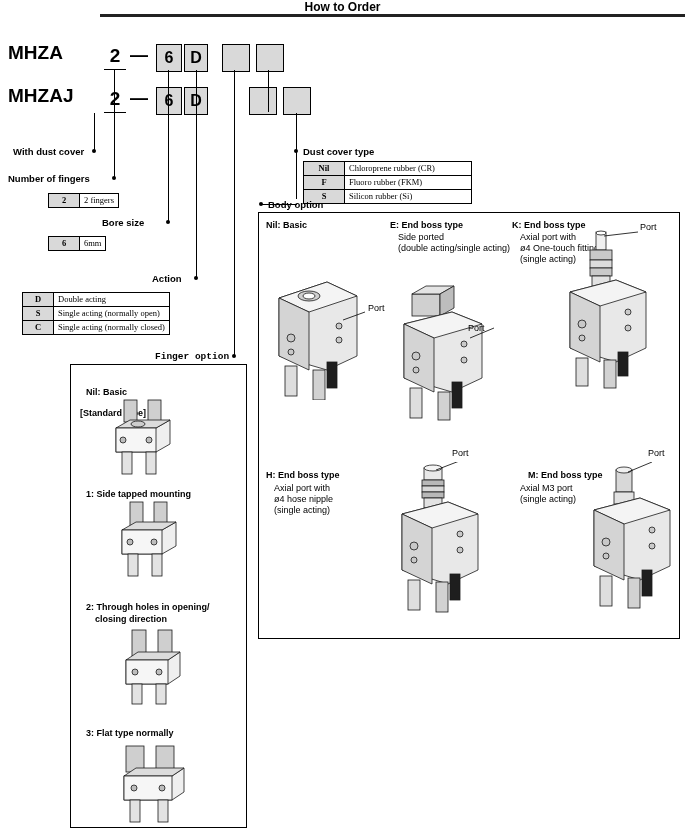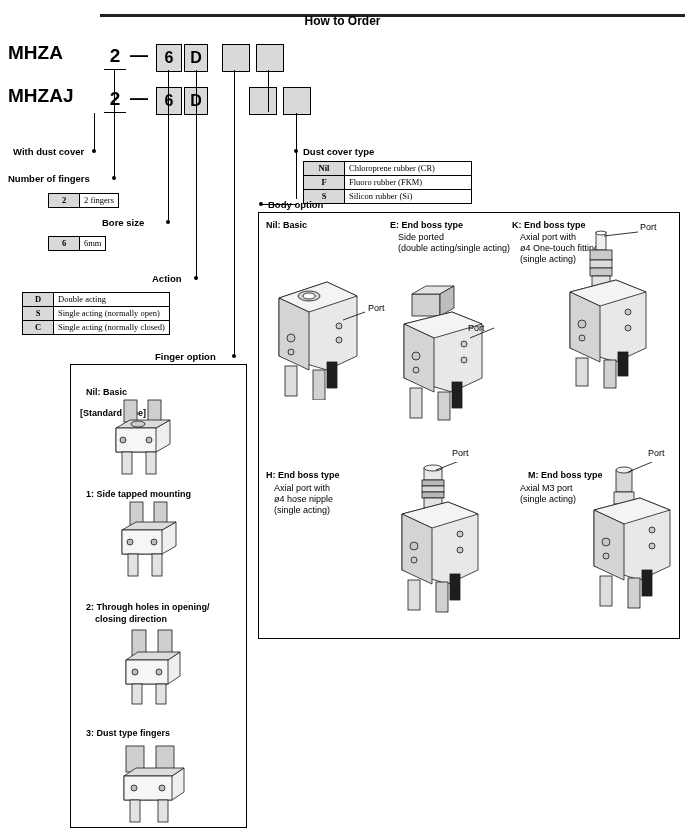--- a/index.html
+++ b/index.html
@@ -8,21 +8,21 @@
     background:#ffffff;
     font-family:"Liberation Sans", sans-serif;
     font-size:9px;color:#000;
     overflow:hidden;
   }
   .abs{position:absolute;}
 
   
   #header-bar{left:0;top:0;width:685px;height:18px;}
   #header-bar .rule{position:absolute;left:100px;top:14px;width:585px;height:3px;background:#222;}
-  #header-title{position:absolute;left:0;top:14px;width:685px;text-align:center;font-size:12px;font-weight:bold;}
+  #header-title{position:absolute;left:0;top:0;width:685px;text-align:center;font-size:12px;font-weight:bold;}
 
   
   .model-name{font-size:19px;font-weight:bold;letter-spacing:0px;}
   .code-box{
     border:1.5px solid #000;background:#d9d9d9;
     display:flex;align-items:center;justify-content:center;
     font-size:16px;font-weight:bold;
   }
   .code-box.empty{background:#d9d9d9;}
   .code-underline{border-bottom:1.5px solid #000;}
@@ -130,21 +130,21 @@
   </tr>
   <tr>
     <td class="key">C</td>
     <td>Single acting (normally closed)</td>
   </tr>
 </tbody>
   </table>
 
 <div class="abs vline" style="left:234px;top:70px;height:286px;"></div>
 <div class="abs dot" style="left:232px;top:354px;"></div>
-<div class="abs lbl" style="left:155px;top:351px;">Finger option</div>
+<div class="abs lbl" style="left:155px;top:351px;font-family:Liberation Mono, monospace;">Finger option</div>
 
 <div class="abs vline" style="left:296px;top:113px;height:38px;"></div>
 <div class="abs dot" style="left:294px;top:149px;"></div>
 <div class="abs lbl" style="left:303px;top:146px;">Dust cover type</div>
 
 <table class="spec abs" style="left:303px;top:161px;">
   <tbody>
       <tr>
     <td class="keyw">Nil</td>
     <td style="width:118px;">Chloroprene rubber (CR)</td>
@@ -222,21 +222,21 @@
       <polygon points="14,32 56,32 68,24 26,24" fill="#dcdcdc"></polygon>
       <rect x="14" y="32" width="42" height="24" fill="#f6f6f6"></rect>
       <rect x="20" y="56" width="10" height="20" fill="#e3e3e3"></rect>
       <rect x="44" y="56" width="10" height="20" fill="#e3e3e3"></rect>
       <circle cx="23" cy="44" r="3" fill="#bdbdbd"></circle>
       <circle cx="47" cy="44" r="3" fill="#bdbdbd"></circle>
     </g>
   </svg>
 </div>
 
-<div class="abs lbl-sm" style="left:86px;top:728px;">3: Dust type fingers</div>
+<div class="abs lbl-sm" style="left:86px;top:728px;">3: Flat type normally</div>
 <div class="art" style="left:112px;top:742px;">
   <svg width="90" height="86" viewBox="0 0 90 86">
     <g stroke="#1a1a1a" stroke-width="0.8" fill="#ffffff">
       <rect x="14" y="4" width="18" height="26" fill="#cfcfcf"></rect>
       <rect x="44" y="4" width="18" height="26" fill="#cfcfcf"></rect>
       <polygon points="12,34 60,34 72,26 72,50 60,58 12,58" fill="#efefef"></polygon>
       <polygon points="12,34 60,34 72,26 24,26" fill="#dcdcdc"></polygon>
       <rect x="12" y="34" width="48" height="24" fill="#f6f6f6"></rect>
       <rect x="18" y="58" width="10" height="22" fill="#e3e3e3"></rect>
       <rect x="46" y="58" width="10" height="22" fill="#e3e3e3"></rect>

